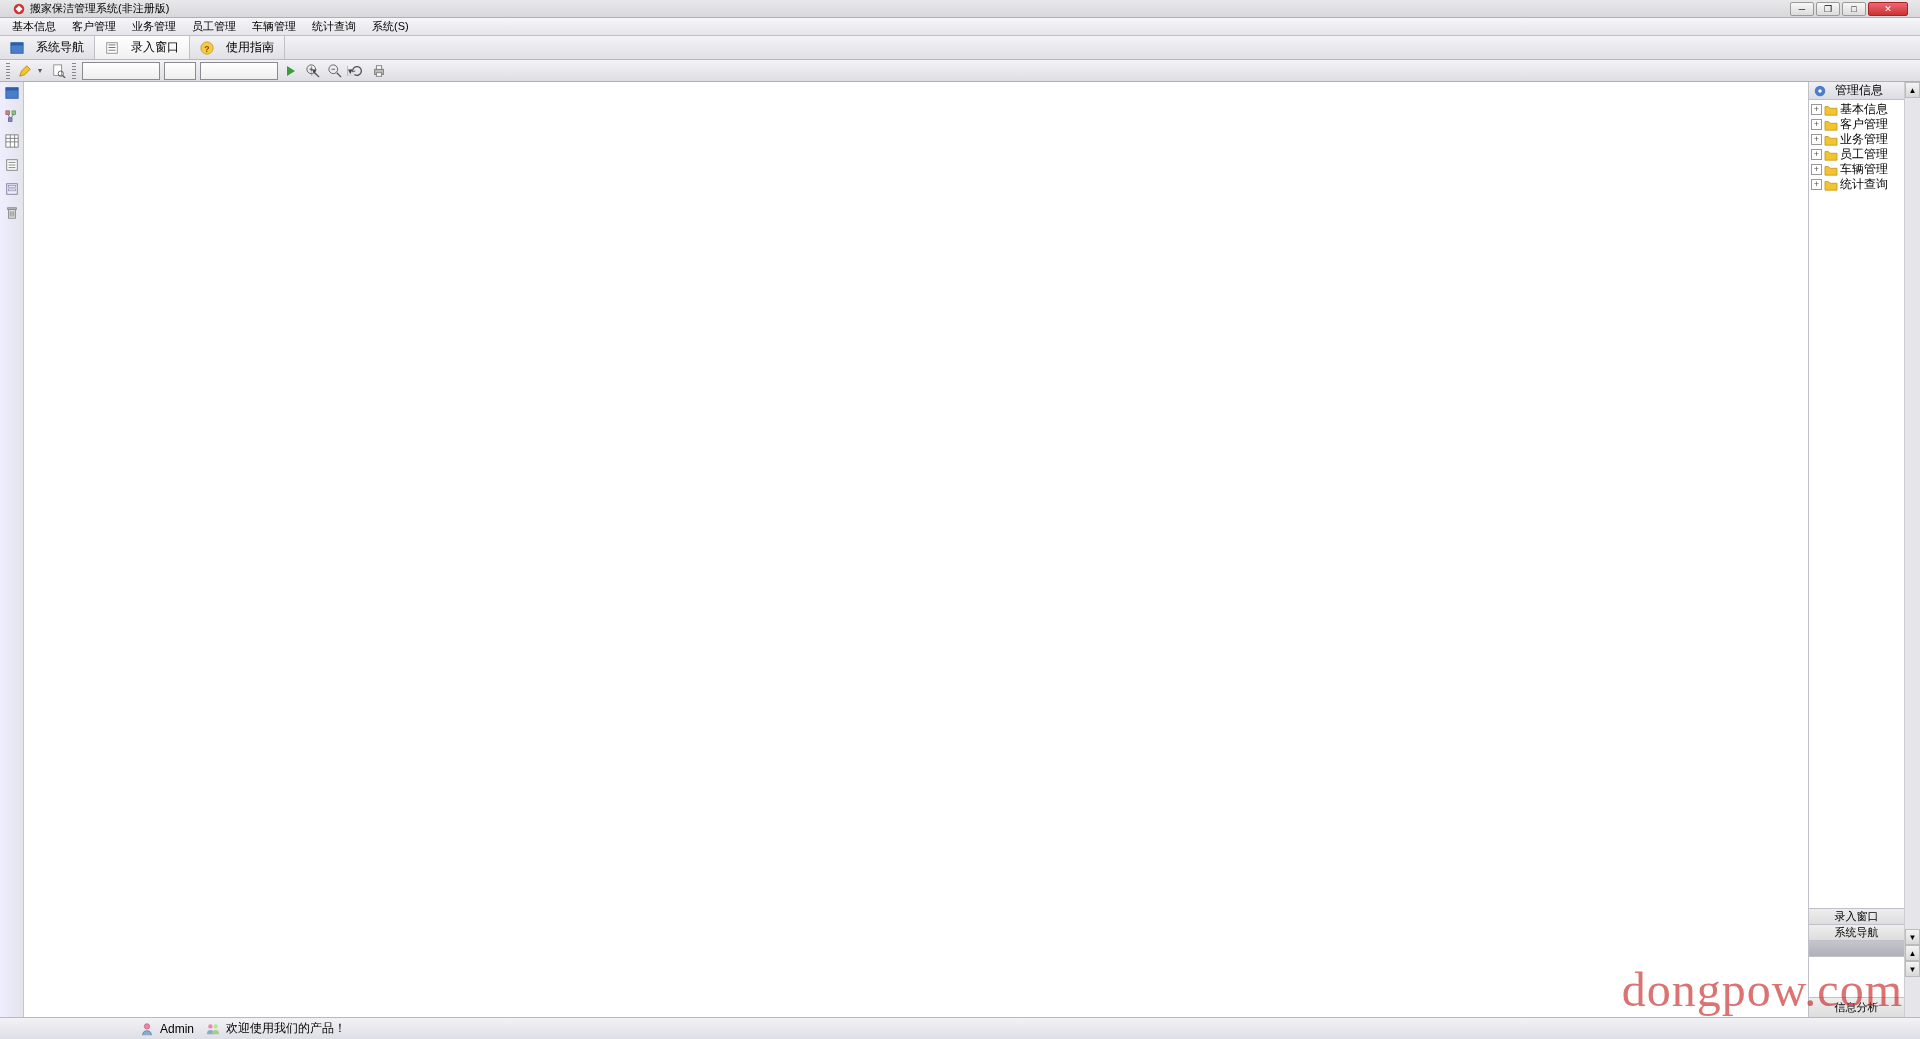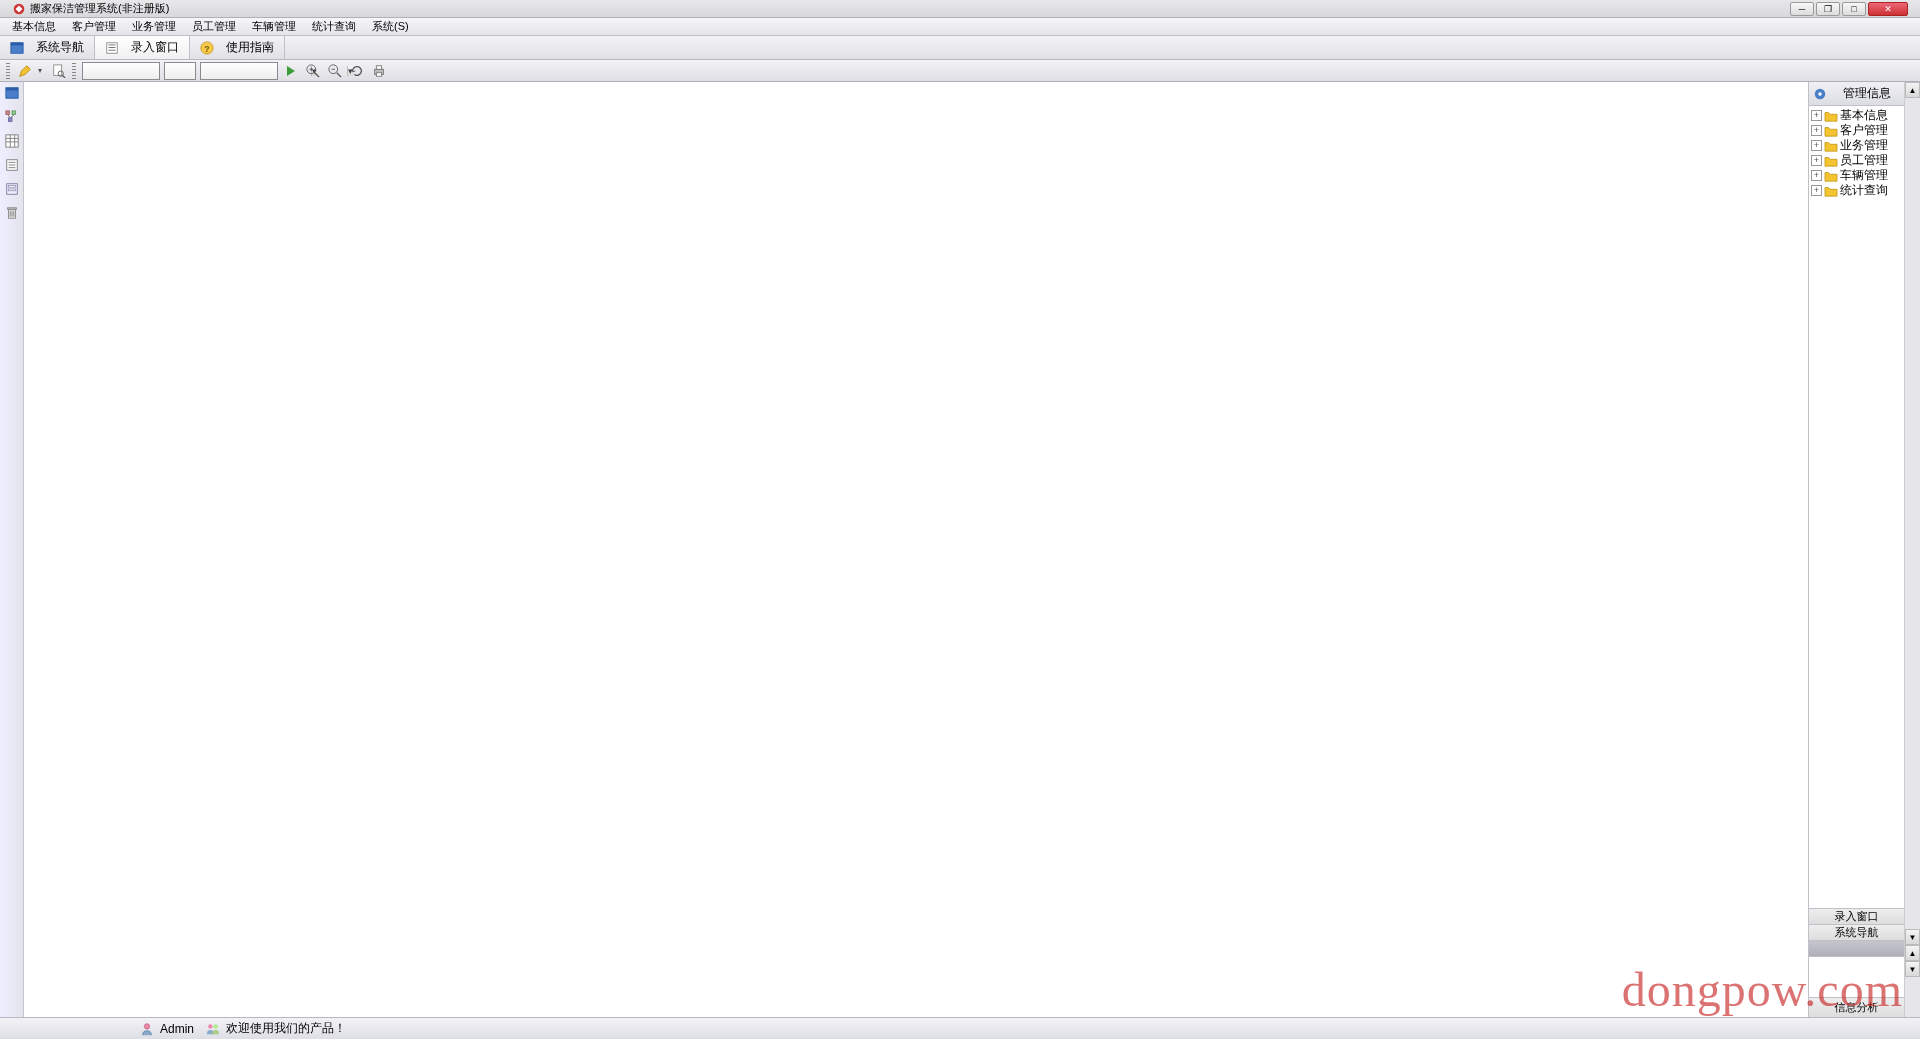--- a/index.html
+++ b/index.html
@@ -115,23 +115,23 @@
 
 
 .right-panel {
   width: 96px;
   border-left:1px solid #c0c0c8;
   display:flex; flex-direction:column;
   background:#fff;
   position:relative;
 }
 .right-panel .tree-header {
-  height:24px;
+  height:18px;
   background:linear-gradient(to bottom,#f0f0f4,#dcdce4);
-  display:flex; align-items:center; gap:16px;
+  display:flex; align-items:center; gap:8px;
   padding:0 4px;
   border-bottom:1px solid #c0c0c8;
   font-size:12px;
 }
 .tree-body { flex:1; overflow:auto; font-size:12px; padding:2px 0; }
 .tree-node {
   display:flex; align-items:center; gap:2px;
   height:15px; padding-left:2px; white-space:nowrap;
 }
 .tree-expander { width:11px; height:11px; border:1px solid #999; font-size:9px; line-height:9px; text-align:center; color:#555; background:#fff; cursor:pointer;}

